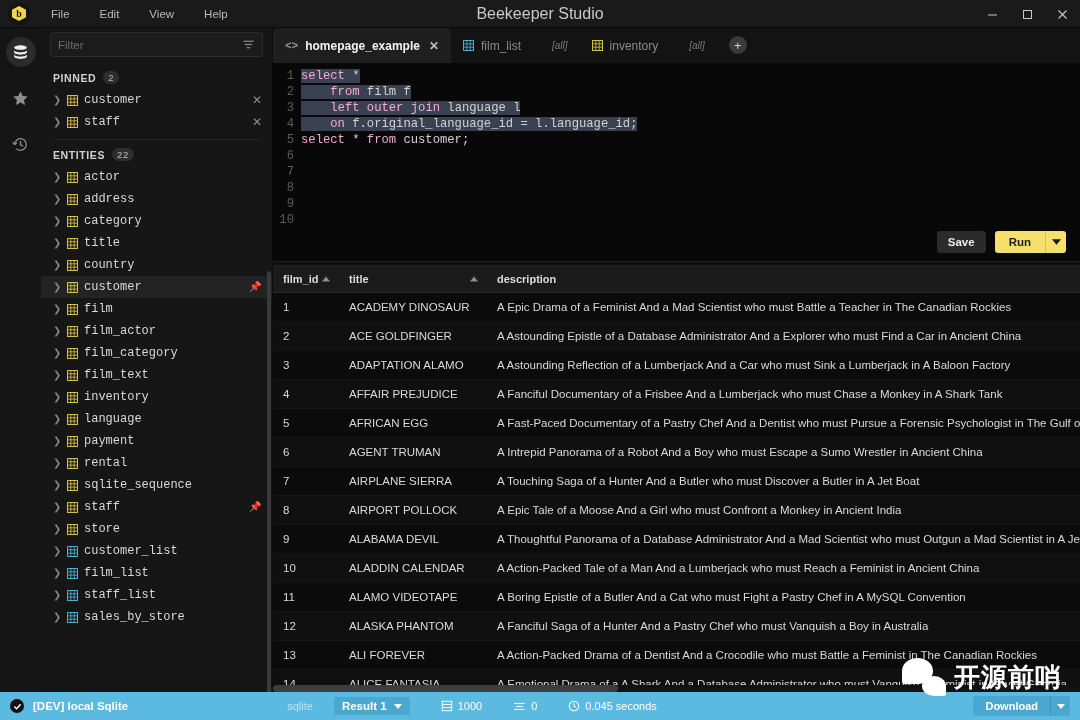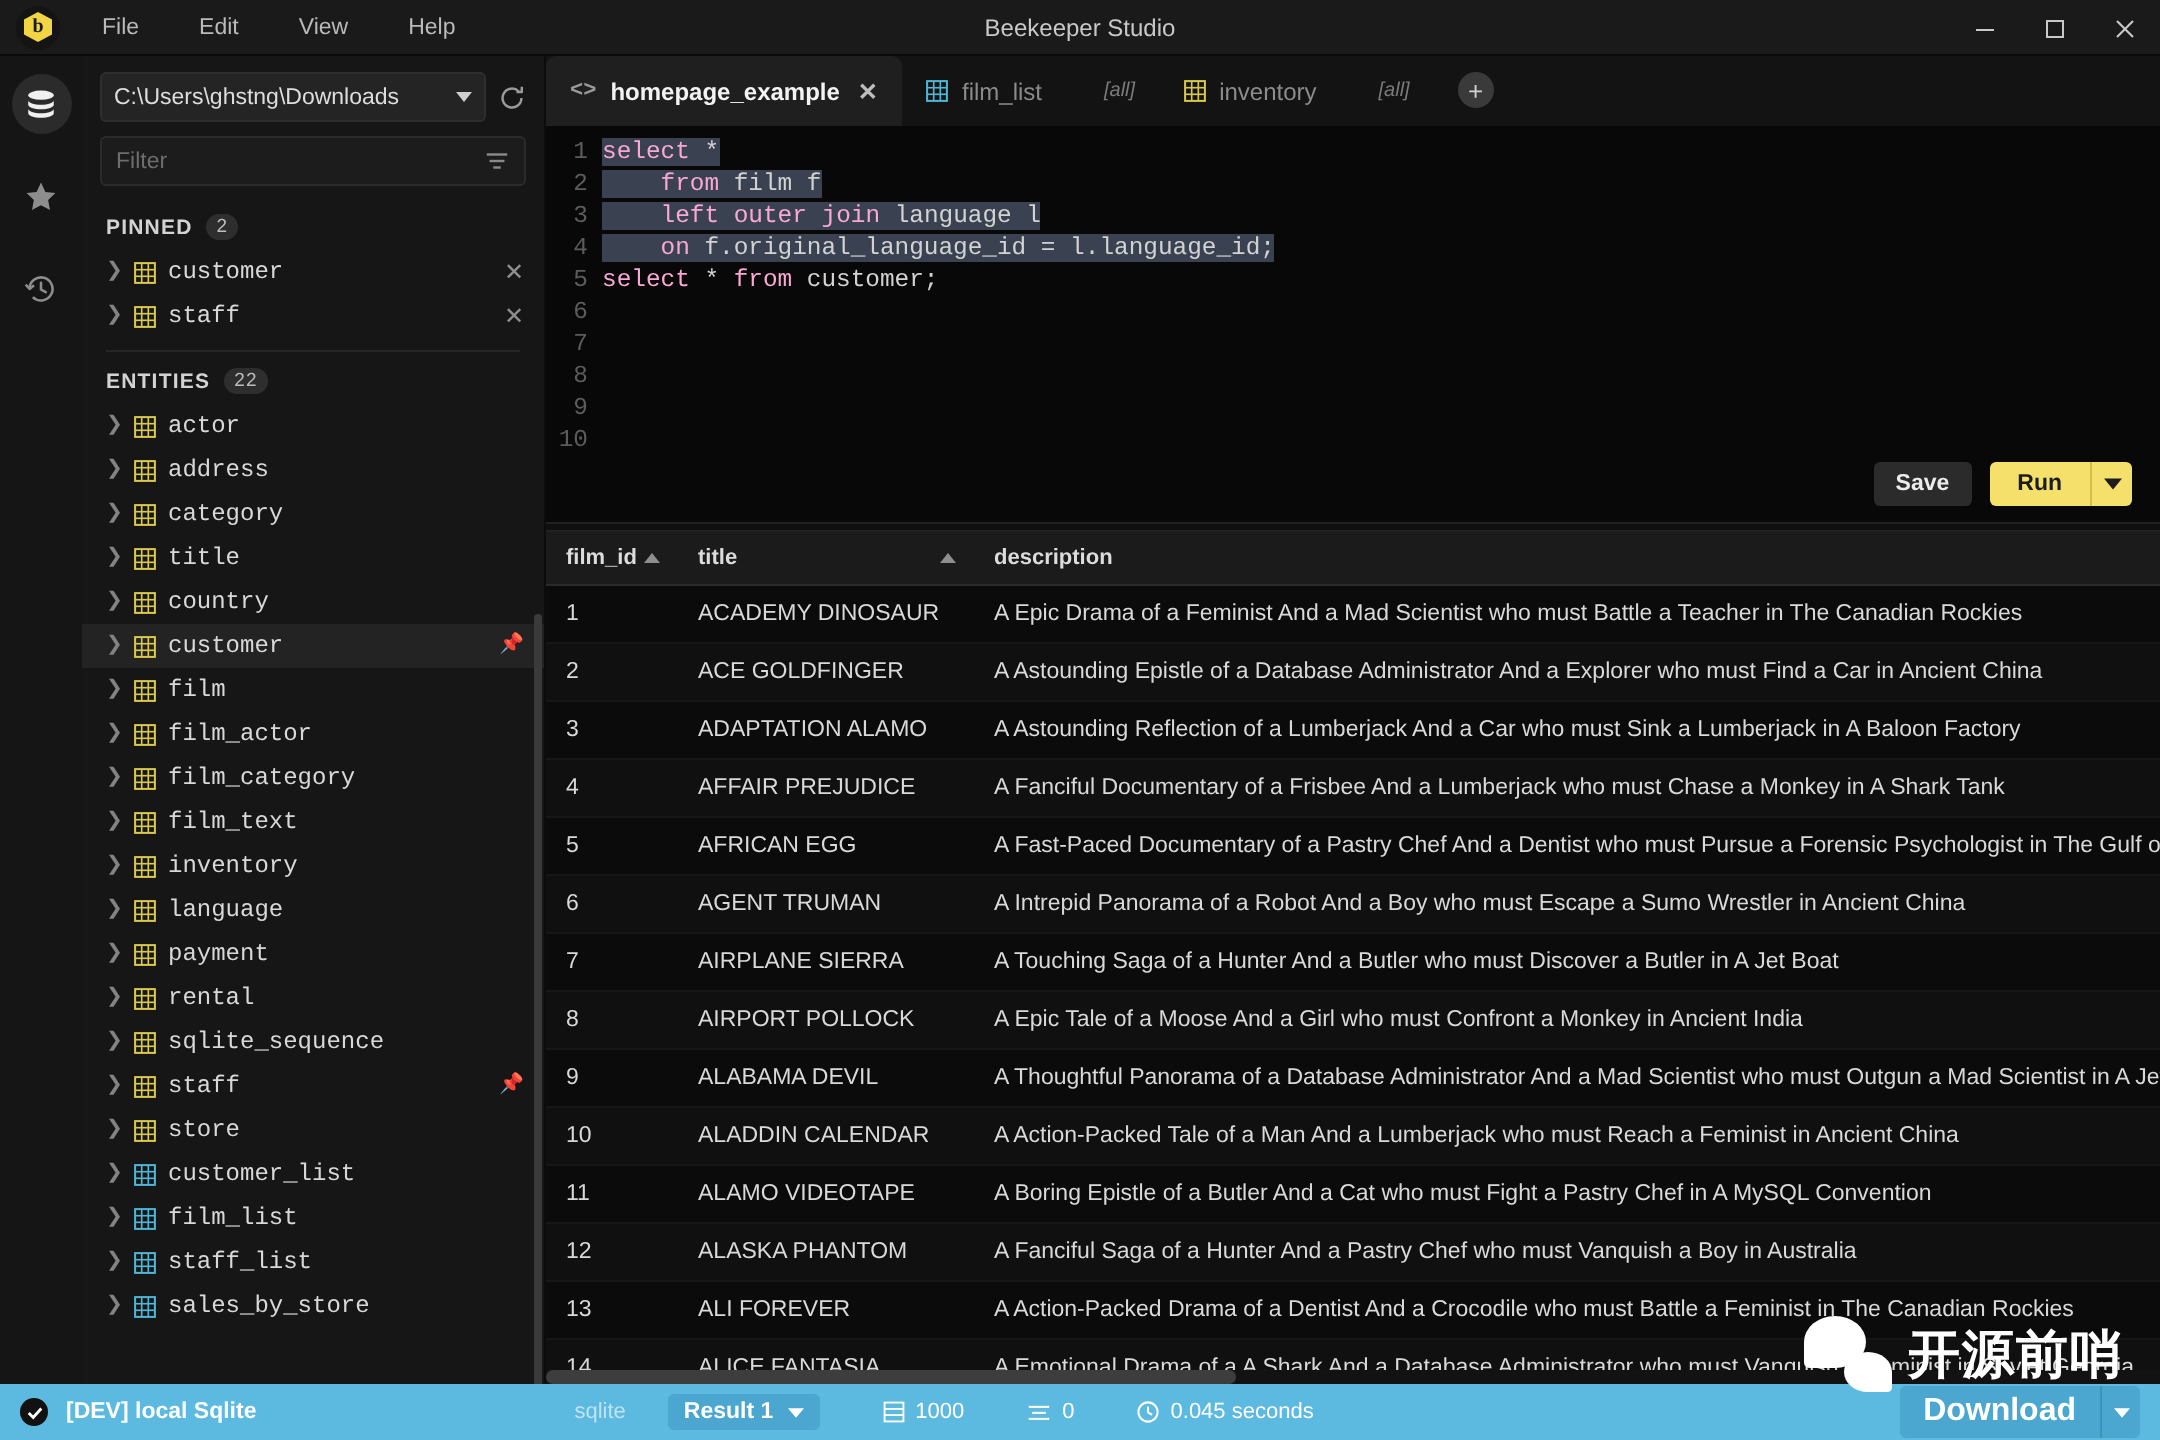--- a/index.html
+++ b/index.html
@@ -27,21 +27,21 @@
     clip-path: polygon(50% 0%, 100% 25%, 100% 75%, 50% 100%, 0% 75%, 0% 25%);
     display: flex; align-items: center; justify-content: center;
     color: #1a1a1a; font-size: 10px; font-weight: bold; font-family: "Liberation Serif", serif;
   }
   .menus { display: flex; margin-left: 12px; gap: 12px; }
   .menu-item {
     font-size: 11.5px; color: #b9b9b9; padding: 3px 9px; border-radius: 2px; cursor: default;
   }
   .win-title {
     position: absolute; left: 0; right: 0; text-align: center;
-    font-size: 12px; color: #c8c8c8; pointer-events: none;
+    font-size: 16px; color: #c8c8c8; pointer-events: none;
   }
   .win-ctrls { margin-left: auto; display: flex; height: 100%; z-index: 2; }
   .win-btn {
     width: 35px; height: 28px; display: flex; align-items: center; justify-content: center;
     color: #c9c9c9;
   }
   .win-btn svg { display: block; }
 
   
   .body-row { flex: 1; display: flex; min-height: 0; }
@@ -198,21 +198,21 @@
     display: flex; align-items: center; justify-content: center; font-size: 9px;
   }
   .status-name { font-weight: bold; }
   .status-dim { color: #bfe3f2; margin-left: 150px; font-size: 11px; }
   .result-chip {
     background: #4ba7cf; border-radius: 3px; padding: 3px 8px; display: flex;
     align-items: center; gap: 7px; margin-left: 12px; font-weight: bold; font-size: 11.5px;
   }
   .stat-group { display: flex; align-items: center; gap: 5px; margin-left: 22px; font-size: 11px; }
   .dl-group { margin-left: auto; display: flex; align-items: stretch; border-radius: 3px; overflow: hidden; }
-  .dl-btn { background: #4ba7cf; color: #fff; font-weight: bold; font-size: 16px; padding: 4px 12px; border: 0;
+  .dl-btn { background: #4ba7cf; color: #fff; font-weight: bold; font-size: 11px; padding: 4px 12px; border: 0;
             font-family: "Liberation Sans", sans-serif; }
   .dl-caret { background: #4ba7cf; width: 20px; display: flex; align-items: center; justify-content: center;
               border-left: 1px solid #3d93b8; color: #fff; }
 
   
   .watermark {
     position: absolute; right: 18px; bottom: 24px; display: flex; align-items: center;
     gap: 8px; pointer-events: none; z-index: 5;
   }
   .wechat-mark { width: 44px; height: 38px; position: relative; }
@@ -276,32 +276,20 @@
       <div class="rail-btn">
         <svg width="17" height="17" viewBox="0 0 20 20" fill="none" stroke="currentColor" stroke-width="1.5">
           <path d="M3.2 10a6.8 6.8 0 1 1 2 4.8"></path>
           <polyline points="1,7.4 3.3,10 5.9,7.8" stroke-linejoin="round"></polyline>
           <polyline points="10,6.4 10,10.3 12.8,11.8" stroke-linecap="round"></polyline>
         </svg>
       </div>
     </div>
 
     <div class="sidebar">
-      <div class="conn-row">
-        <div class="conn-select">
-          <span class="conn-name">C:\Users\ghstng\Downloads</span>
-          <span class="caret"></span>
-        </div>
-        <div class="refresh-ico">
-          <svg width="14" height="14" viewBox="0 0 16 16" fill="none" stroke="currentColor" stroke-width="1.4">
-            <path d="M13.4 8a5.4 5.4 0 1 1-1.6-3.8"></path>
-            <polyline points="13.6,1.6 13.6,4.6 10.6,4.6" stroke-linejoin="round"></polyline>
-          </svg>
-        </div>
-      </div>
 
       <div class="filter-row">
         <div class="filter-box">
           <input placeholder="Filter" style="">
           <span class="filter-ico">
             <svg width="13" height="13" viewBox="0 0 14 14" stroke="currentColor" stroke-width="1.3">
               <line x1="1.5" y1="3.5" x2="12.5" y2="3.5"></line>
               <line x1="3" y1="7" x2="11" y2="7"></line>
               <line x1="5" y1="10.5" x2="9" y2="10.5"></line>
             </svg>

